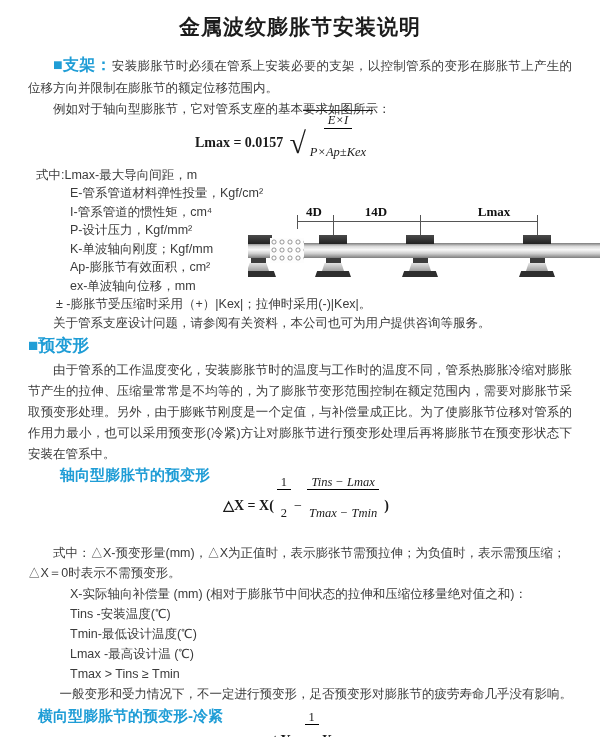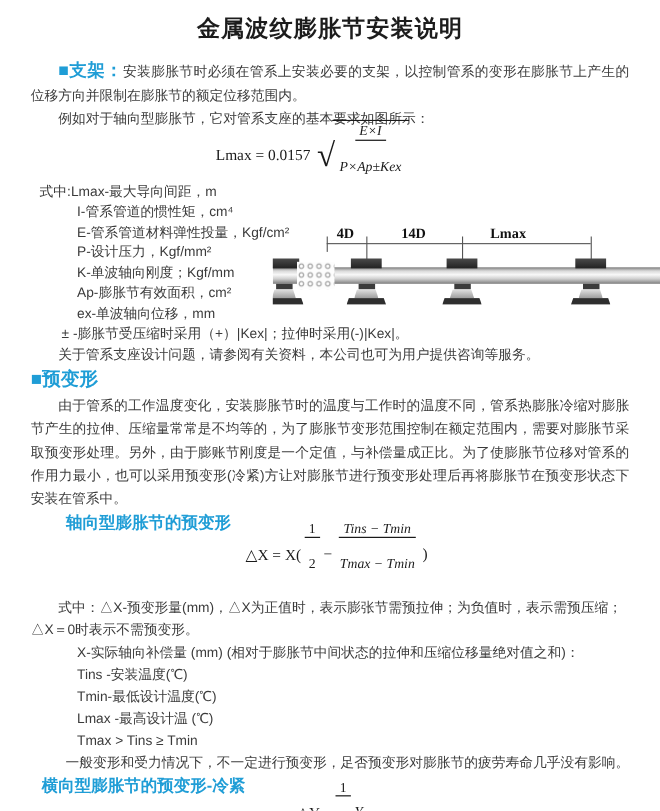--- a/index.html
+++ b/index.html
@@ -14,56 +14,56 @@
     margin:12px 0 12px; line-height:30px; letter-spacing:1px; }
 
   p { margin:0; }
   .para { line-height:21.5px; text-align:justify; text-indent:2em; }
   .inline-head { color:#1f9dd6; font-size:16px; font-weight:bold; }
 
   
   .formula { font-family:"Liberation Serif", serif; color:#1a1a1a; font-size:14px; }
   .f-center { display:flex; justify-content:center; align-items:center; }
   .formula-1 { height:38px; margin:3px 0 4px; transform:translateX(-16px); }
-  .bold { font-weight:normal; }
+  .bold { font-weight:bold; }
   .it { font-style:italic; }
   .frac { display:inline-flex; flex-direction:column; align-items:center; line-height:1.15;
     font-size:12.5px; vertical-align:middle; margin:0 3px; }
   .frac .num { padding:0 4px; border-bottom:1px solid #000000; }
   .frac .den { padding:16px 4px; }
   .sqrt { display:inline-flex; align-items:center; margin-left:6px; }
   .rad { font-size:30px; line-height:26px; margin-right:-3px; font-weight:normal; }
   .sqrt-body { border-top:1.6px solid #1a1a1a; padding-top:2px; }
 
   
   .defs1 div { line-height:18.5px; white-space:nowrap; }
   .defs1 .lead { margin-left:8px; }
   .defs1 .indent { margin-left:42px; }
   .defs1 .pm { margin-left:28px; }
   .note1 { line-height:19px; text-indent:2em; }
 
   .sec-head { color:#1f9dd6; font-size:17px; font-weight:bold; line-height:22px; margin:2px 0 3px; }
   .body2 { line-height:21px; }
 
   .sub-head { color:#1f9dd6; font-size:15px; font-weight:bold; line-height:20px; }
-  .sub-axial { margin:2px 0 2px 32px; }
+  .sub-axial { margin:2px 0 2px 32px;font-family:Liberation Mono, monospace; }
   .sub-lateral { margin:2px 0 0 10px; }
 
   .formula-2 { height:34px; margin-bottom:20px; transform:translateX(6px); }
   .explain { line-height:20.5px; text-indent:2em; }
   .defs2 div { margin-left:42px; line-height:20px; white-space:nowrap; }
   .note2 { line-height:20px; text-indent:2em;text-align:right; }
   .formula-3 { height:26px; margin-top:2px; }
   .last-line { margin-left:20px; line-height:20px; }
 
   
   .diagram { position:absolute; left:248px; top:193px; width:352px; height:84px; overflow:hidden; }
   .dim-label { position:absolute; top:-1px; transform:translateX(-50%);
     font-family:"Liberation Serif", serif; font-weight:bold; font-size:13px; color:#111; }
-  .lab-4d { left:66px; } .lab-14d { left:128px; } .lab-lmax { left:214px; }
+  .lab-4d { left:66px; } .lab-14d { left:128px; } .lab-lmax { left:246px; }
   .dim-line { position:absolute; left:49px; top:16px; width:240px; height:1px; background:#555; }
   .tick { position:absolute; top:10px; width:1px; height:24px; background:#555; }
   .tick.t0 { left:49px; height:14px; } .tick.t1 { left:85px; } .tick.t2 { left:172px; } .tick.t3 { left:289px; }
   .pipe { position:absolute; left:0; top:38px; width:352px; height:15px; z-index:1;
     background:linear-gradient(to bottom,#7a7a7a 0%,#d9d9d9 22%,#f8f8f8 45%,#cfcfcf 70%,#7d7d7d 100%); }
   .bellows { position:absolute; left:22px; top:33px; width:34px; height:25px; z-index:3;
     background-color:#fdfdfd;
     background-image:radial-gradient(circle at 4px 4px,#ffffff 1px,#9a9a9a 2px,#ffffff 3px,rgba(255,255,255,0) 3.5px);
     background-size:8px 8px; }
   .support { position:absolute; top:30px; width:44px; height:54px; transform:translateX(-50%);
@@ -96,22 +96,22 @@
         <span class="frac it">
           <span class="num">E×I</span>
           <span class="den">P×Ap±Kex</span>
         </span>
       </span>
     </span>
   </div>
 
   <div class="defs1">
     <div class="lead">式中:Lmax-最大导向间距，m</div>
+    <div class="indent">E-管系管道材料弹性投量，Kgf/cm²</div>
     <div class="indent">I-管系管道的惯性矩，cm⁴</div>
-    <div class="indent">E-管系管道材料弹性投量，Kgf/cm²</div>
     <div class="indent">P-设计压力，Kgf/mm²</div>
     <div class="indent">K-单波轴向刚度；Kgf/mm</div>
     <div class="indent">Ap-膨胀节有效面积，cm²</div>
     <div class="indent">ex-单波轴向位移，mm</div>
     <div class="pm">± -膨胀节受压缩时采用（+）|Kex|；拉伸时采用(-)|Kex|。</div>
   </div>
   <p class="note1">关于管系支座设计问题，请参阅有关资料，本公司也可为用户提供咨询等服务。</p>
 
   <div class="diagram">
     <span class="dim-label lab-4d">4D</span>
@@ -161,21 +161,21 @@
   <h3 class="sub-head sub-axial">轴向型膨胀节的预变形</h3>
 
   <div class="formula f-center formula-2">
     <span class="bold">△X = X(</span>
     <span class="frac">
       <span class="num">1</span>
       <span class="den">2</span>
     </span>
     <span>−</span>
     <span class="frac it">
-      <span class="num">Tins − Tmin</span>
+      <span class="num">Tins − Lmax</span>
       <span class="den">Tmax − Tmin</span>
     </span>
     <span class="bold">)</span>
   </div>
 
   <p class="explain">式中：△X-预变形量(mm)，△X为正值时，表示膨张节需预拉伸；为负值时，表示需预压缩；△X＝0时表示不需预变形。</p>
 
   <div class="defs2">
     <div>X-实际轴向补偿量 (mm) (相对于膨胀节中间状态的拉伸和压缩位移量绝对值之和)：</div>
     <div>Tins -安装温度(℃)</div>

